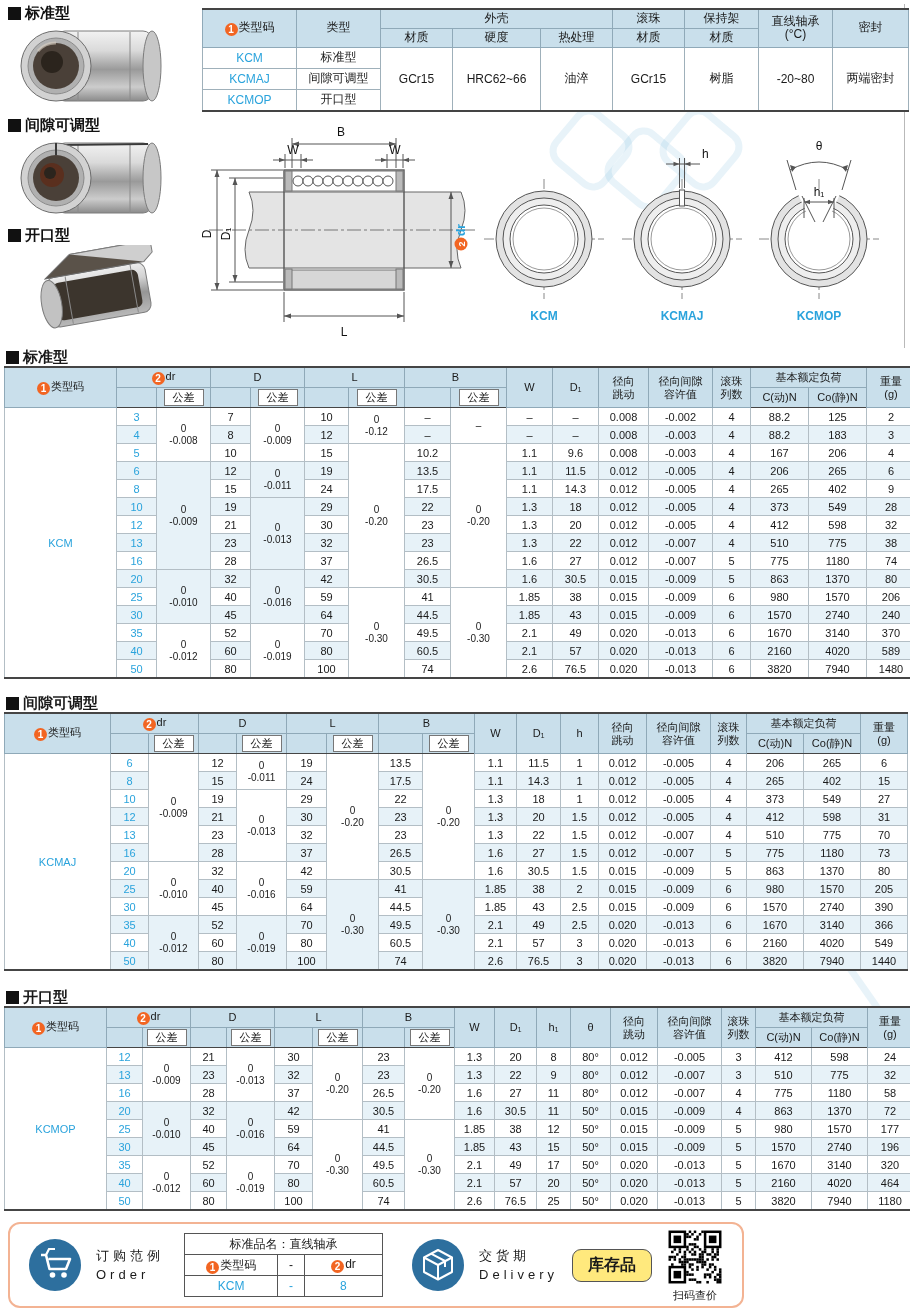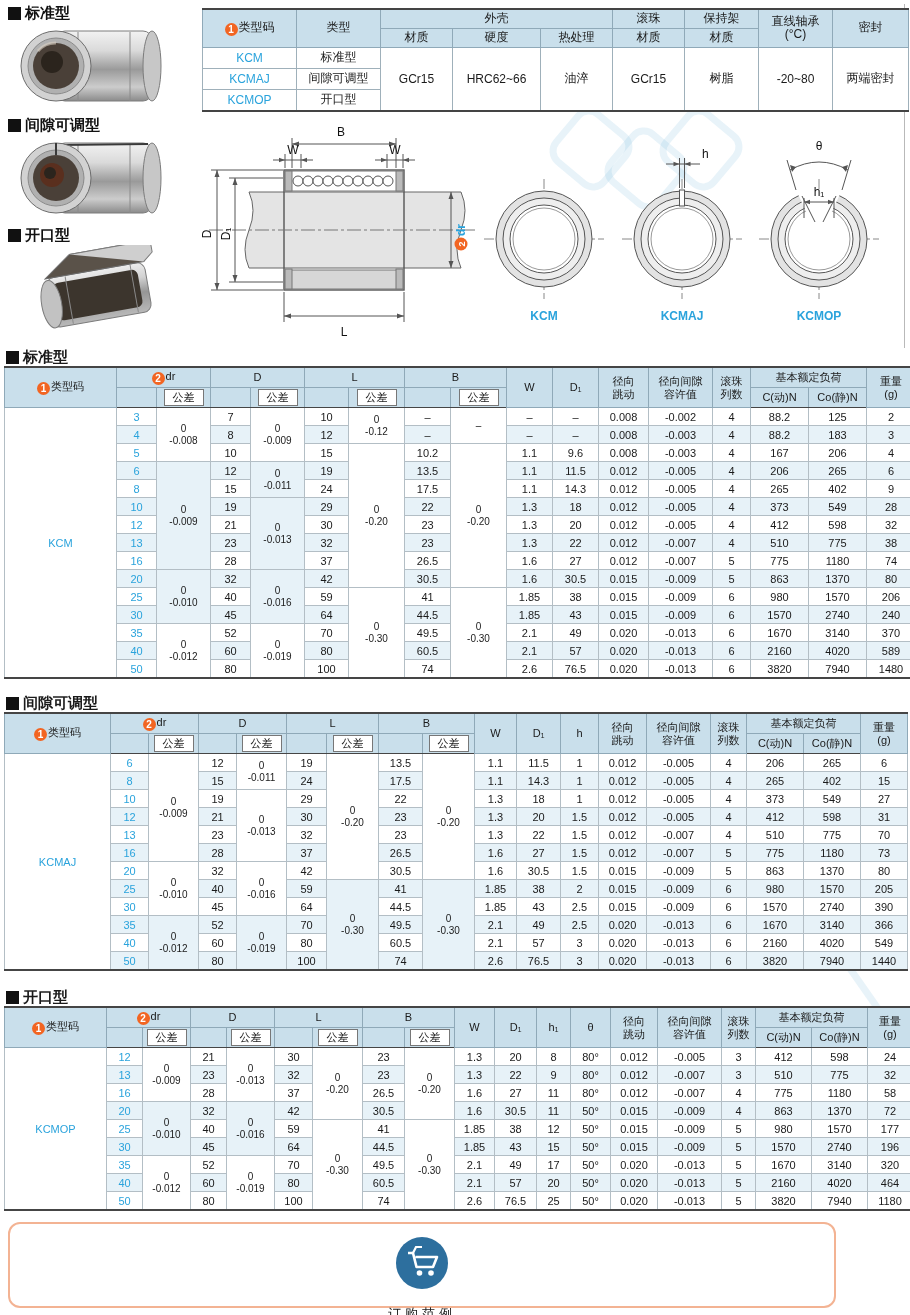--- a/index.html
+++ b/index.html
@@ -38,22 +38,22 @@
               white-space:pre-line;line-height:1.1;}
   table.dt thead tr:last-child th{border-bottom:1.5px solid #454545;}
   table.dt td{border:1px solid #b3bec5;text-align:center;height:17px;padding:0 1px;background:#fff;}
   table.dt tr.alt td{background:#e7f2f8;}
   table.dt td.tol{background:#fff;white-space:pre-line;font-size:10px;line-height:1.12;}
   table.dt td.id{color:#2aa3dc;}
   table.dt td.tc{color:#2aa3dc;background:#fff;}
   th.sp{border-right:none;}
   .tolbox{display:inline-block;background:#fff;border:1px solid #777;padding:0 8px;font-size:11px;line-height:15px;}
   
-  .footer{position:absolute;left:8px;top:1222px;width:828px;height:86px;border:2px solid #f3b393;border-radius:12px;
-          display:flex;align-items:center;padding:12px 18px;box-sizing:border-box;gap:14px;z-index:2;flex-direction:column;}
+  .footer{position:absolute;left:8px;top:1222px;width:736px;height:86px;border:2px solid #f3b393;border-radius:12px;
+          display:flex;align-items:center;padding:12px 18px;box-sizing:border-box;gap:14px;z-index:2;}
   .icon-circle{width:54px;height:54px;flex:0 0 54px;}
   .f-title{font-size:13px;letter-spacing:4px;white-space:nowrap;line-height:1.5;}
   .order-table{border-collapse:collapse;table-layout:fixed;font-size:12px;margin-left:6px;}
   .order-table td{border:1.5px solid #555;text-align:center;padding:1px 6px;height:18px;}
   .order-table .cy{color:#2aa3dc;}
   .badge{background:#ffe97d;border:1.5px solid #555;border-radius:9px;padding:5px 15px;font-size:16px;font-weight:bold;white-space:nowrap;}
   .qrblock{display:flex;flex-direction:column;align-items:center;margin-left:auto;}
   .qrblock .cap{font-size:11px;margin-top:2px;}
   .spacer{flex:1;}
 </style>

